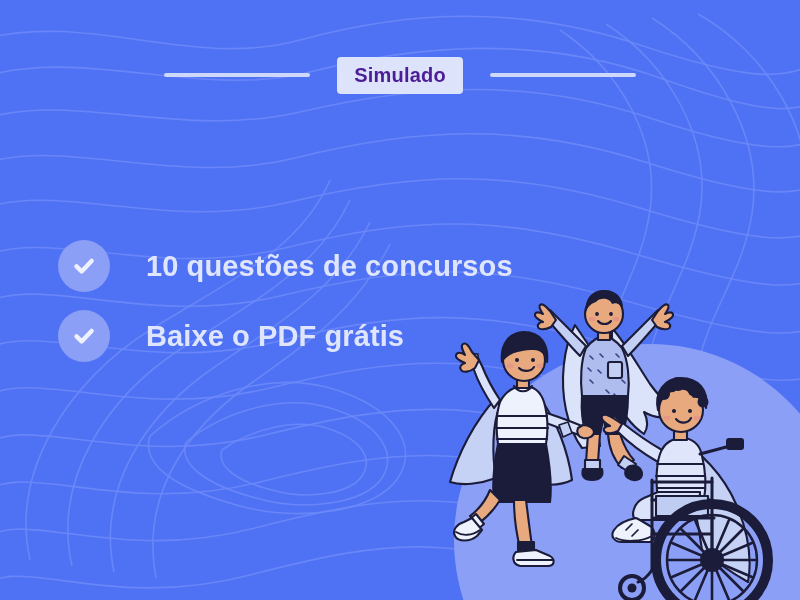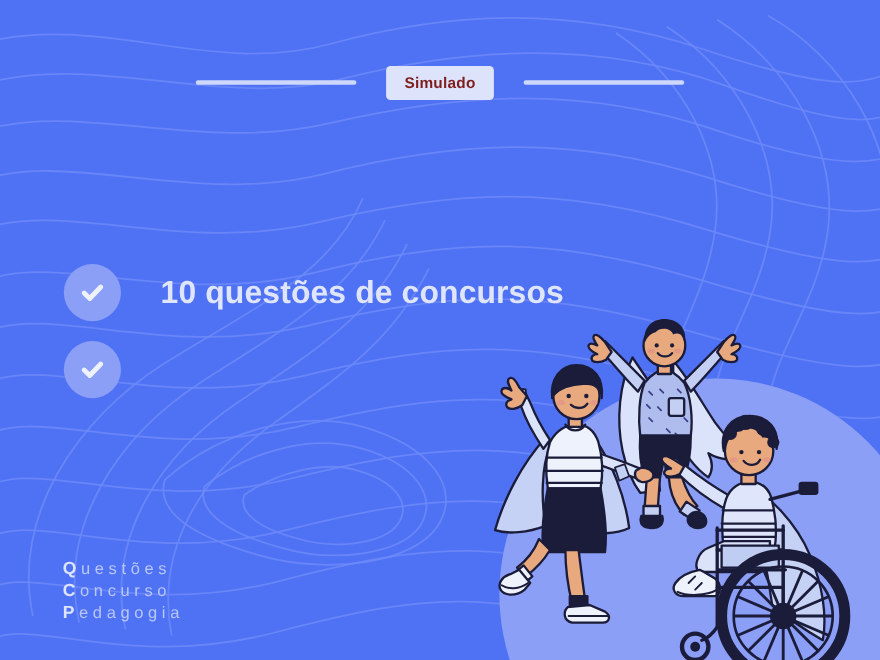--- a/index.html
+++ b/index.html
@@ -53,22 +53,22 @@
     width: 146px;
     height: 4px;
     border-radius: 2px;
     background: #cdd8fb;
   }
   .rule-left { margin-right: 27px; }
   .rule-right { margin-left: 27px; }
 
   .badge {
     background: #dde3fb;
-    color: #7f1d1d;
-    font-size: 14px;
+    color: #4c1d95;
+    font-size: 20px;
     font-weight: bold;
     letter-spacing: 0.2px;
     padding: 8px 17px 9px 17px;
     border-radius: 4px;
     line-height: 1;
   }
 
   
   .title {
     position: absolute;
@@ -195,29 +195,25 @@
       </span>
       <span class="bullet-label">10 questões de concursos</span>
     </div>
 
     <div class="bullet-row">
       <span class="check-circle">
         <svg width="30" height="30" viewBox="0 0 30 30" aria-hidden="true">
           <path d="M7.5 15.4 L12.6 20.4 L22.6 9.9" fill="none" stroke="#eef1fe" stroke-width="4.4" stroke-linecap="round" stroke-linejoin="round"></path>
         </svg>
       </span>
+      <span class="bullet-label">Baixe o PDF grátis</span>
     </div>
 
   </div>
 
-  <div class="logo">
-    <span class="ln"><span class="cap">Q</span><span>uestões</span></span>
-    <span class="ln"><span class="cap">C</span><span>oncurso</span></span>
-    <span class="ln"><span class="cap">P</span><span>edagogia</span></span>
-  </div>
 
   <div class="illustration">
     <svg width="400" height="330" viewBox="0 0 400 330" aria-hidden="true">
       <defs>
         <clipPath id="posterClip">
           <rect x="0" y="0" width="400" height="330"></rect>
         </clipPath>
       </defs>
 
       <g clip-path="url(#posterClip)">

